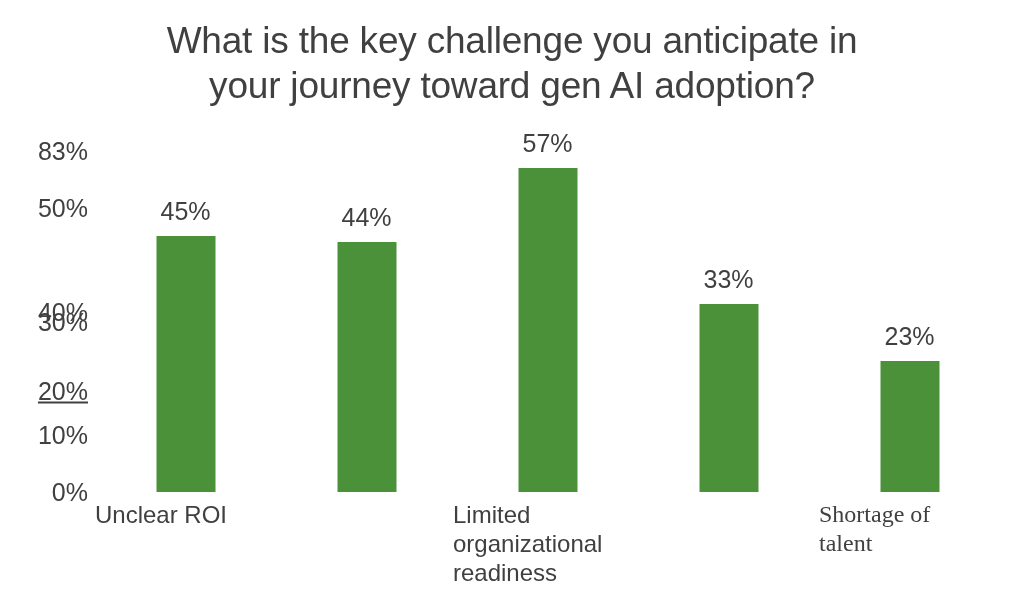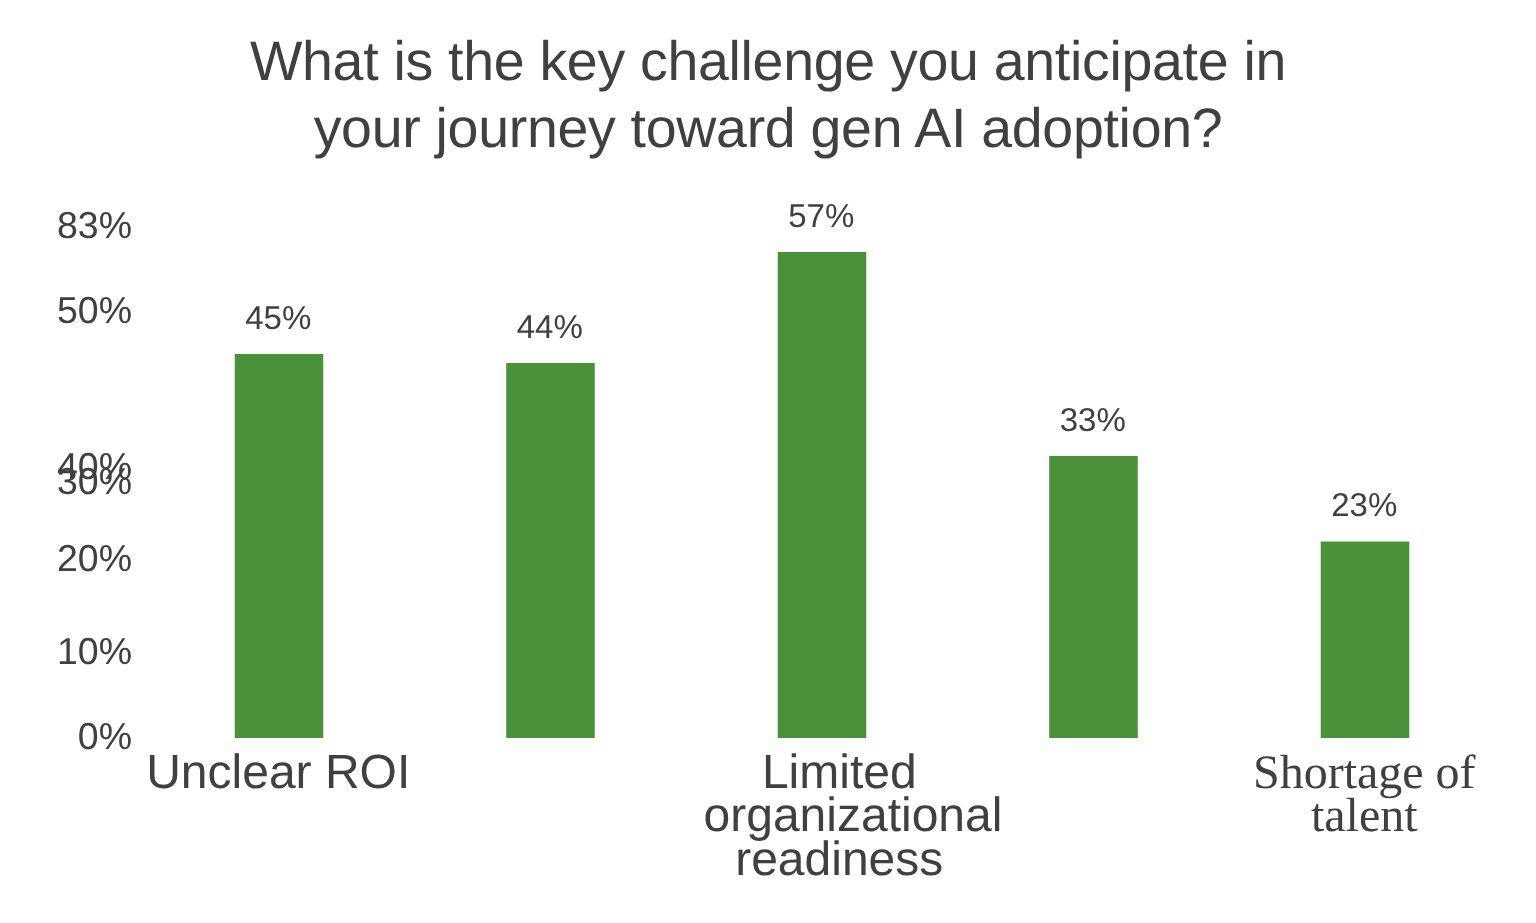--- a/index.html
+++ b/index.html
@@ -77,58 +77,57 @@
     bottom: 0;
     left: 50%;
     transform: translateX(-50%);
     width: 59px;
     background: #4A9139;
   }
   .bar-value {
     position: absolute;
     left: 50%;
     transform: translateX(-50%);
-    font-size: 22px;
+    font-size: 25px;
     line-height: 25px;
     color: #404040;
     white-space: nowrap;
   }
 
   
   .cat-labels {
     position: absolute;
     left: 95px;
     top: 500px;
     width: 905px;
     height: 110px;
   }
   .cat-label {
     position: absolute;
     top: 0;
-    text-align: center;
-    font-size: 32px;
+    font-size: 24px;
     line-height: 29px;
     color: #404040;
     white-space: pre-line;
   }
 </style>
 </head>
 <body>
 
 <div id="chart-root">
 
   <div class="chart-title">What is the key challenge you anticipate in
 your journey toward gen AI adoption?</div>
 
   <div class="y-axis">
       <div class="y-tick" style="top: 0px;">83%</div>
       <div class="y-tick" style="top: 56.8333px;">50%</div>
       <div class="y-tick" style="top: 113.667px; margin-top: 47px;">40%</div>
       <div class="y-tick" style="top: 170.5px;">30%</div>
-      <div class="y-tick" style="top: 222px;">20%</div>
+      <div class="y-tick" style="top: 240px; text-decoration: underline;">20%</div>
       <div class="y-tick" style="top: 284.167px;">10%</div>
       <div class="y-tick" style="top: 341px;">0%</div>
     </div>
 
   <div class="plot-area">
       <div class="bar-slot" style="left: 0px; width: 181px;">
         <div class="bar" style="height: 255.75px; background: rgb(74, 145, 57);"></div>
         <div class="bar-value" style="bottom: 267.75px;">45%</div>
       </div>
       <div class="bar-slot" style="left: 181px; width: 181px;">
@@ -144,20 +143,20 @@
         <div class="bar-value" style="bottom: 199.55px;">33%</div>
       </div>
       <div class="bar-slot" style="left: 724px; width: 181px;">
         <div class="bar" style="height: 130.717px; background: rgb(74, 145, 57);"></div>
         <div class="bar-value" style="bottom: 142.717px;">23%</div>
       </div>
     </div>
 
   <div class="cat-labels">
       <div class="cat-label" style="left: 0px; width: 181px;">Unclear ROI</div>
-      <div class="cat-label" style="left: 374px; width: 181px;">Limited
+      <div class="cat-label" style="left: 358px; width: 181px;">Limited
 organizational
 readiness</div>
       <div class="cat-label" style="left: 724px; width: 181px; font-family: Liberation Serif, serif;">Shortage of
 talent</div>
     </div>
 
 </div>
 
 </body></html>

